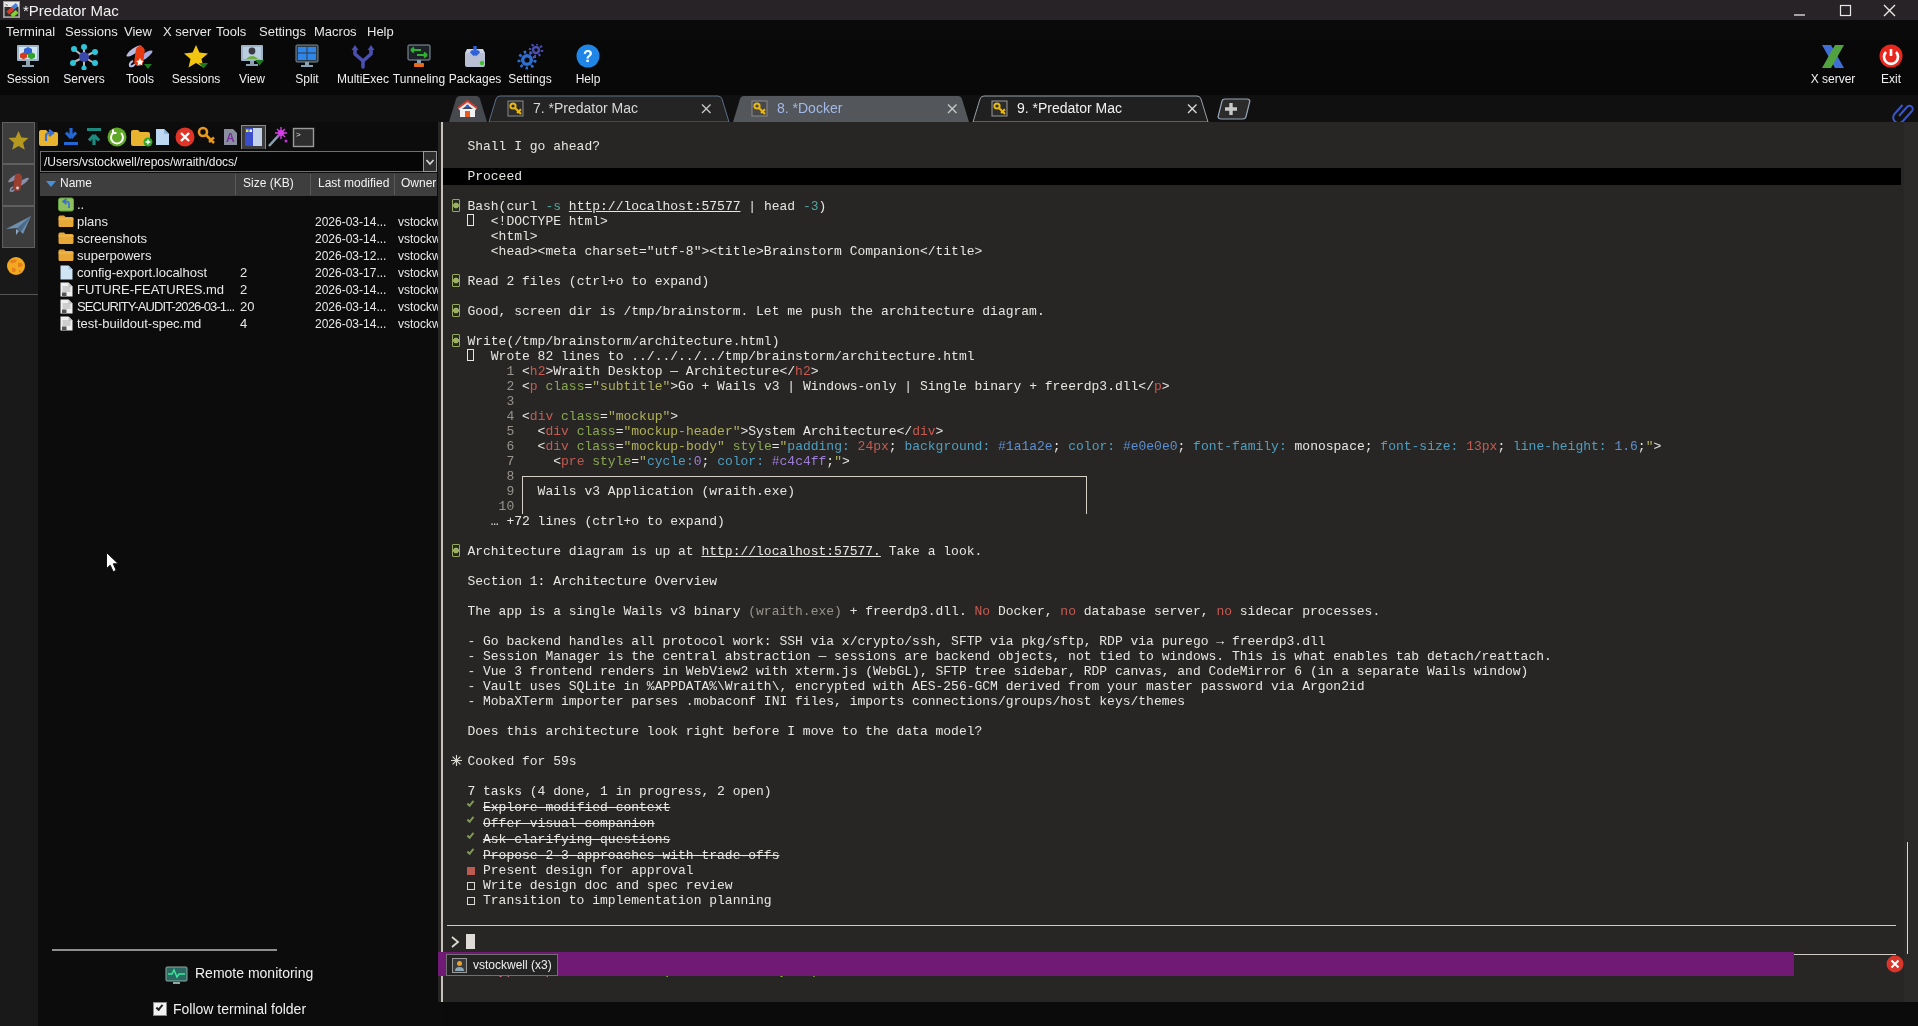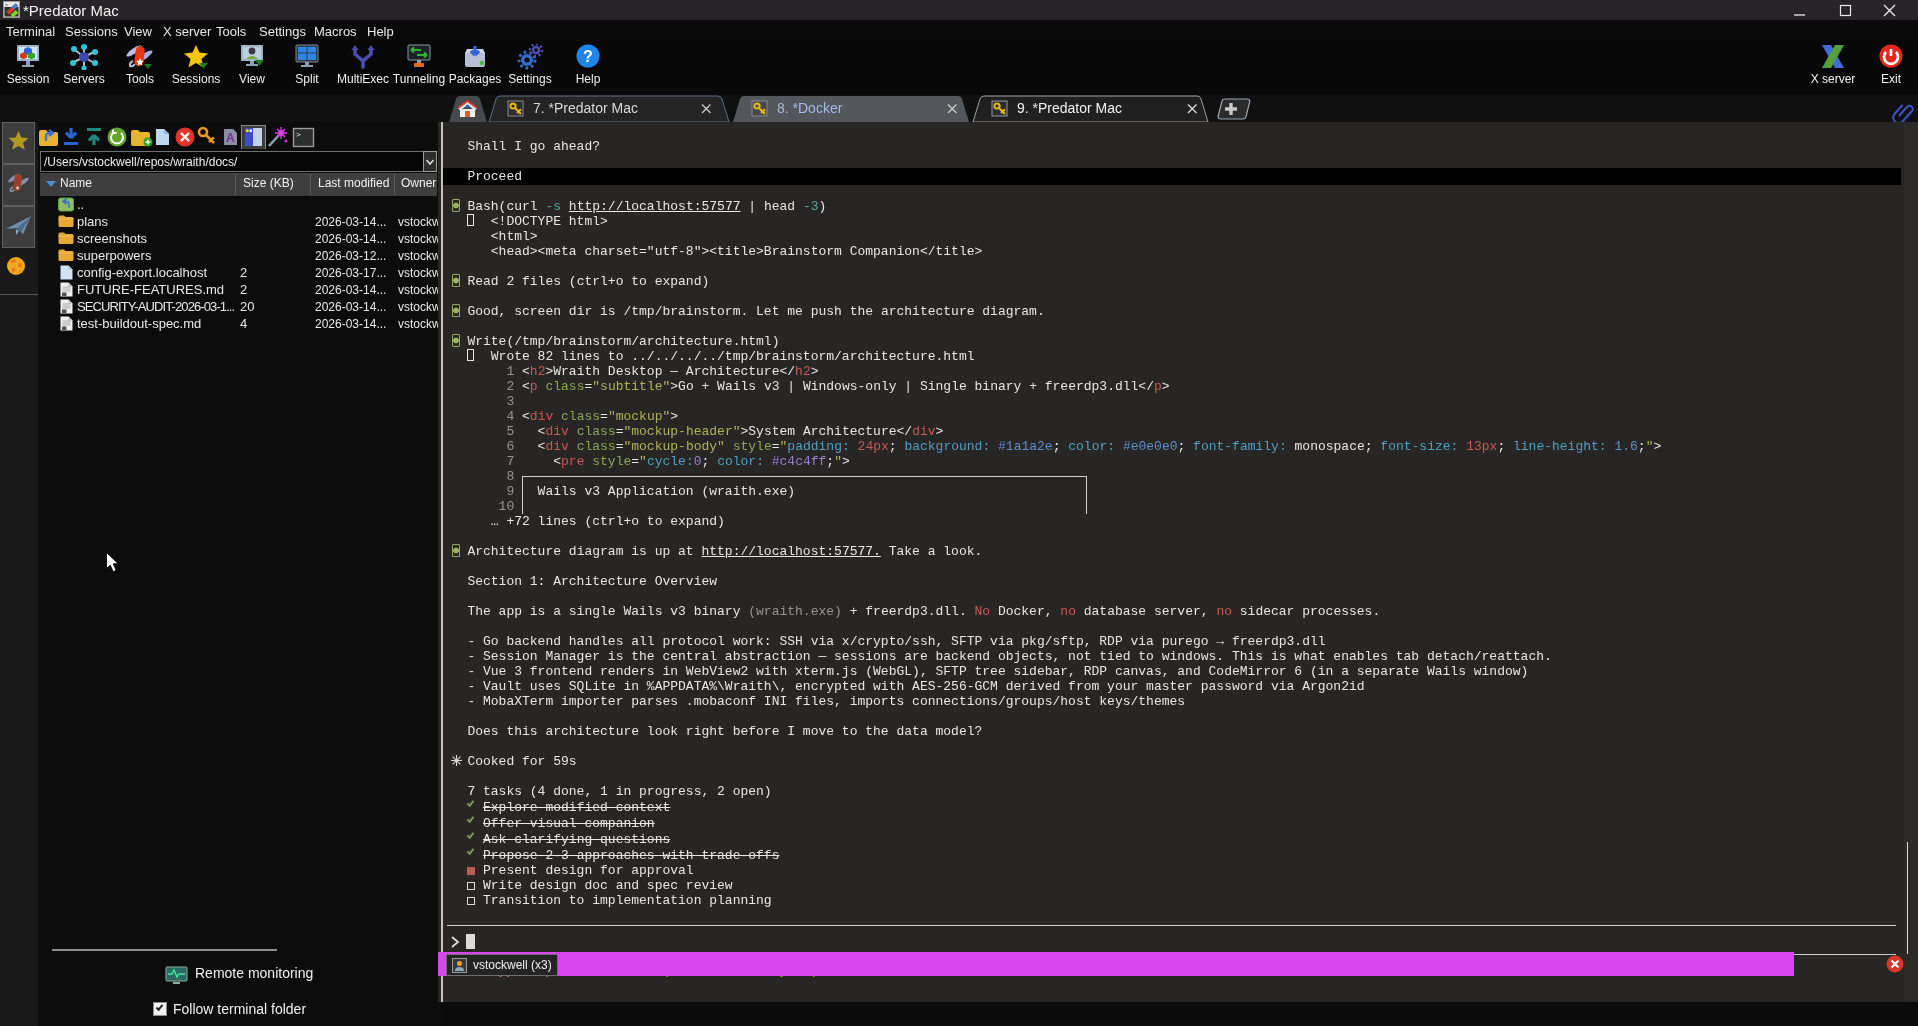--- a/index.html
+++ b/index.html
@@ -21,21 +21,21 @@
 #fhead{left:2px;top:51px;width:397px;height:23px;background:#3e3e3e;color:#f2f2f2;font-size:12px}
 .hsep2{position:absolute;top:1px;width:1px;height:21px;background:#5a5a5a}
 .frow{position:absolute;color:#e9e9e9;font-size:13px;width:397px;height:17px}
 .fname{position:absolute;left:39px;top:1px}
 .fsize{position:absolute;left:202px;top:1px}
 .fdate{position:absolute;left:277px;top:2px;width:76px;overflow:hidden;white-space:nowrap;font-size:12px}
 .fown{position:absolute;left:360px;top:2px;font-size:12px}
 .ficon{position:absolute;left:20px;top:1px}
 #term{left:438px;top:122px;width:1466px;height:880px;background:#272625}
 #termscroll{left:1904px;top:122px;width:14px;height:880px;background:#2b2a29}
-#termtabs{left:438px;top:952px;width:1356px;height:24px;background:#d946ef}
+#termtabs{left:438px;top:952px;width:1356px;height:24px;background:#701a75}
 #pre1{left:444px;top:139px;width:1456px;height:770px;overflow:hidden;color:#e8e6e2;font-family:Liberation Mono, monospace;font-size:13px;line-height:15px;white-space:pre}
 .gy{color:#98948d}.rd{color:#c75a50}.gn{color:#8aa952}.tl{color:#56a69b}
 .st{color:#b2b258}.cy{color:#4f9fc0}.bl{color:#5d8fd0}.pu{color:#9f7fd6}.pk{color:#ca7a90}
 .un{text-decoration:underline}
 .bx{display:inline-block;width:7.8px;position:relative;height:12px;vertical-align:-1px}
 .bx i{position:absolute;left:0;top:0;width:7px;height:12px;border:1px solid currentColor}
 .bt{display:inline-block;width:7.8px;position:relative;height:13px;vertical-align:-2px}
 .bt i{position:absolute;left:0;top:0;width:8px;height:13px;border:1px solid #96a85e;border-radius:1px;background:radial-gradient(circle at 50% 50%,#9cb061 0 2.6px,#262a1d 3.2px)}
 .ck{display:inline-block;width:7.8px;position:relative;height:12px}
 .ck i{position:absolute;left:0;top:2px;width:7px;height:4px;border-left:2px solid #7f9a4e;border-bottom:2px solid #7f9a4e;transform:rotate(-50deg)}

